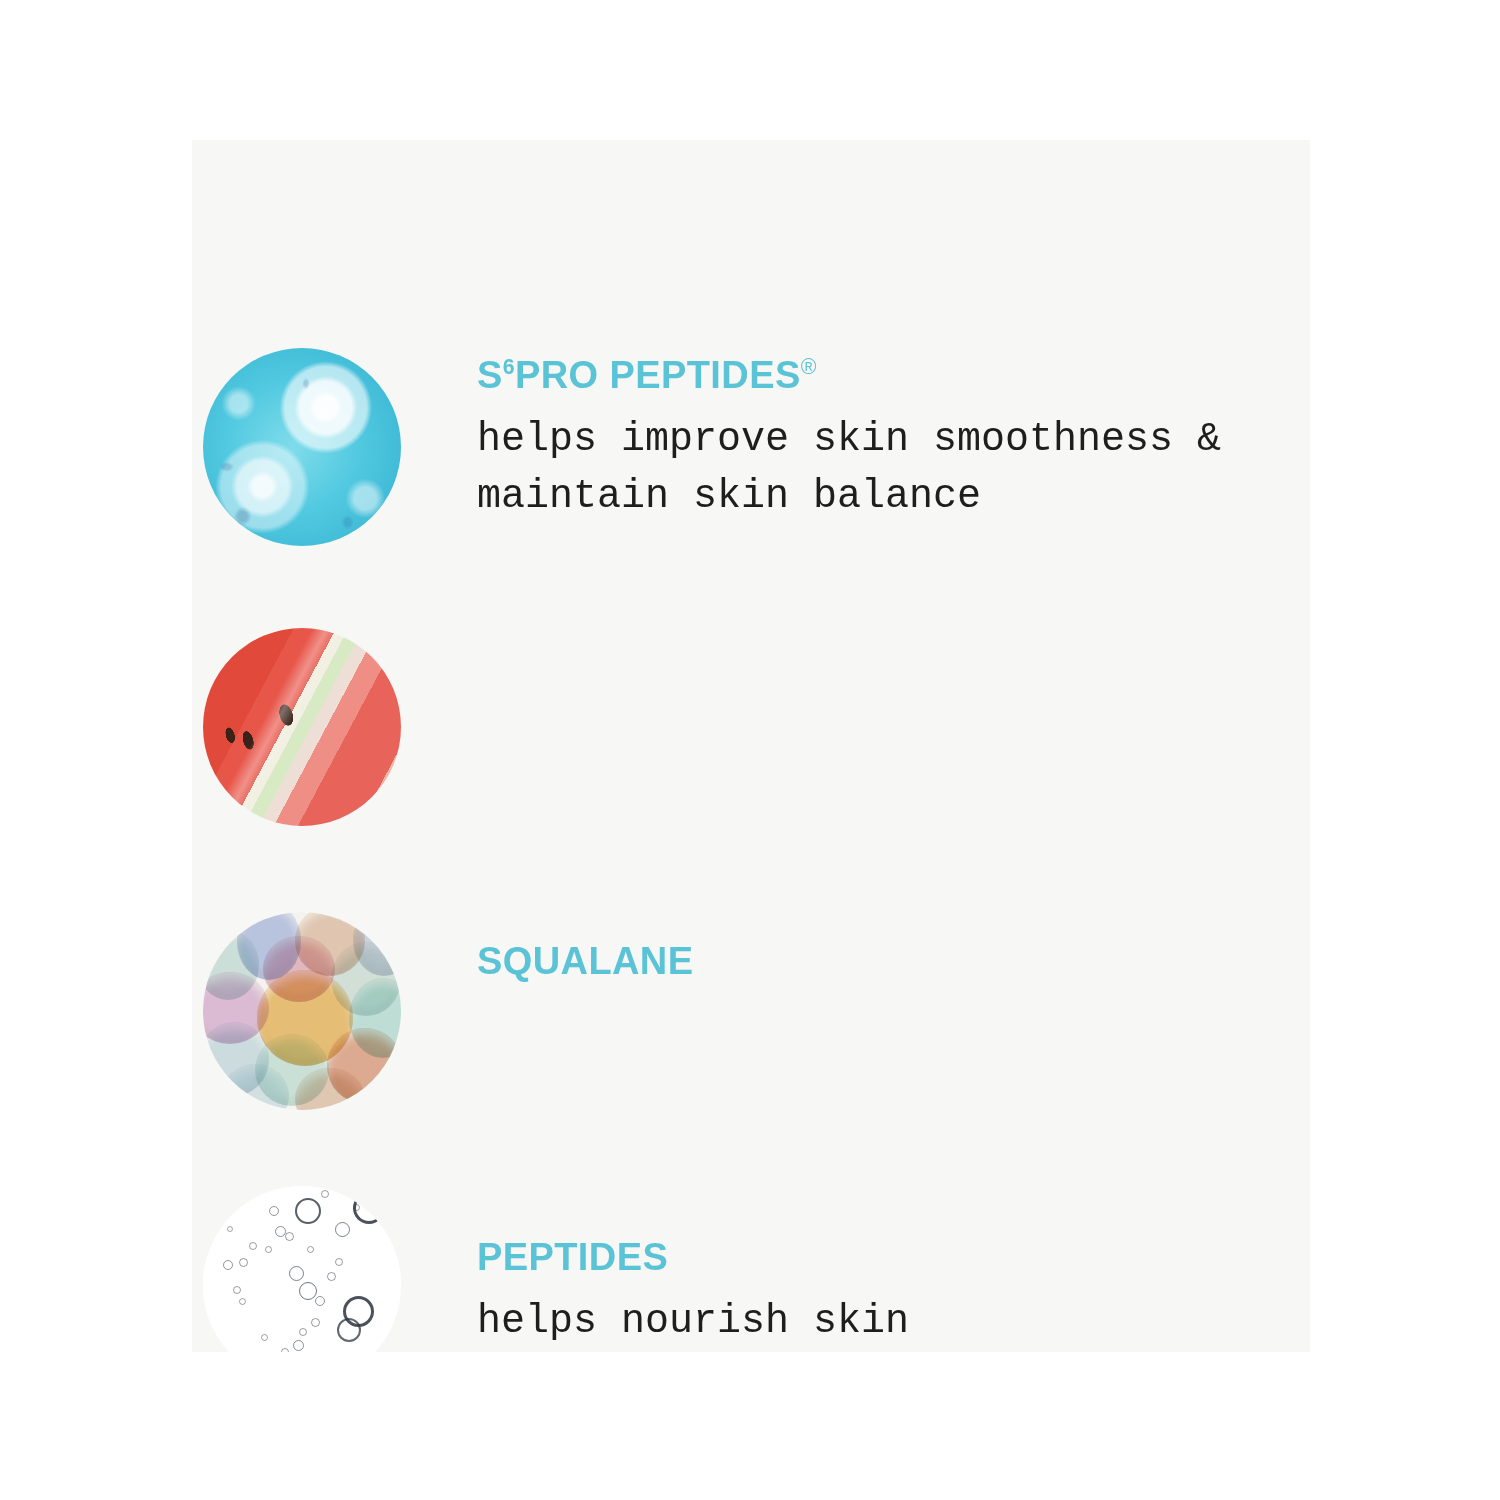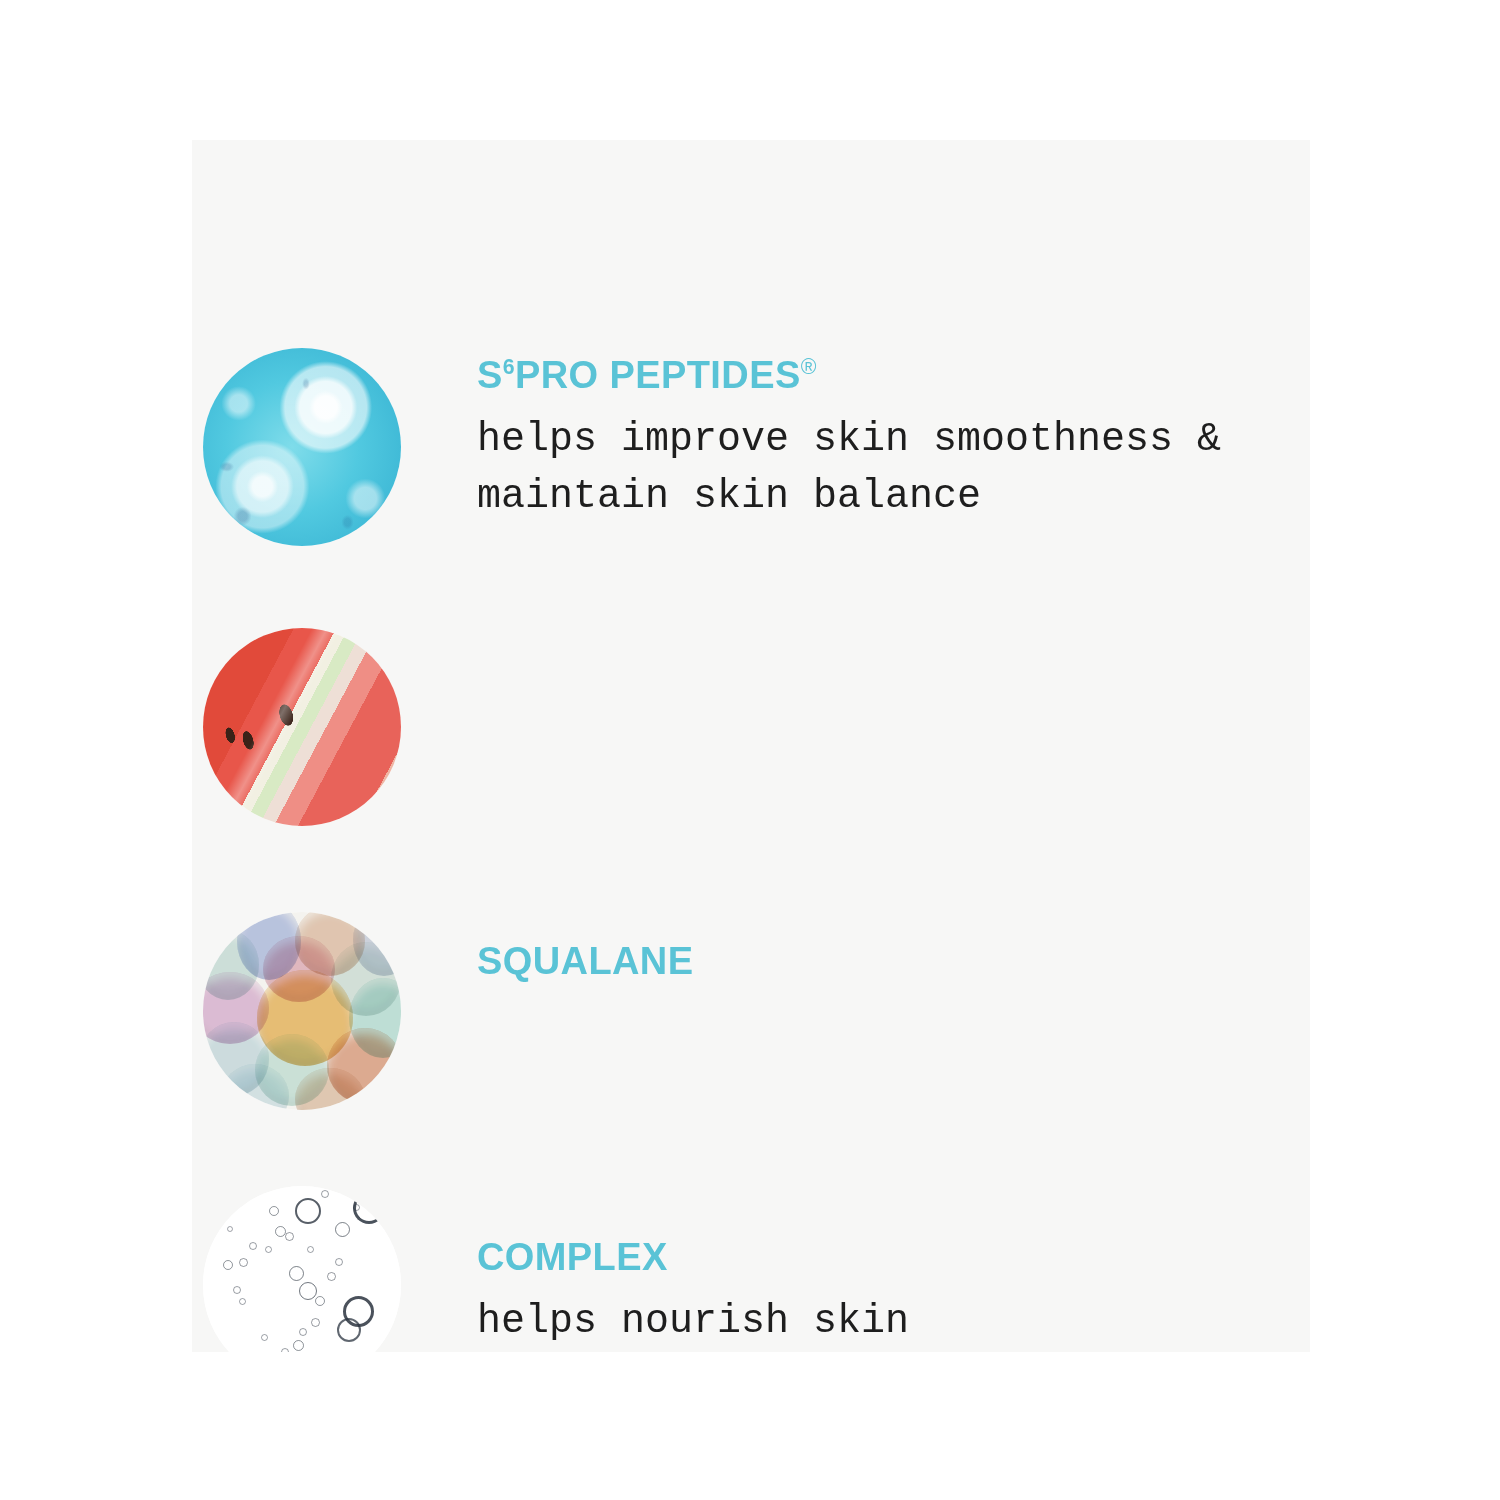--- a/index.html
+++ b/index.html
@@ -277,19 +277,19 @@
             <div class="bub" style="left: 90px; top: 154px; width: 9px; height: 9px; border-width: 1.3px; opacity: 0.53;"></div>
             <div class="bub" style="left: 78px; top: 162px; width: 6px; height: 6px; border-width: 1px; opacity: 0.47;"></div>
             <div class="bub" style="left: 24px; top: 40px; width: 4px; height: 4px; border-width: 0.9px; opacity: 0.43;"></div>
             <div class="bub" style="left: 150px; top: 18px; width: 5px; height: 5px; border-width: 1px; opacity: 0.45;"></div>
             <div class="bub" style="left: 58px; top: 148px; width: 5px; height: 5px; border-width: 1px; opacity: 0.45;"></div>
             <div class="bub" style="left: 104px; top: 60px; width: 5px; height: 5px; border-width: 1px; opacity: 0.45;"></div>
             <div class="bub" style="left: 150px; top: 6px; width: 26px; height: 26px; border-width: 3px; border-top-color: transparent; border-right-color: transparent; opacity: 0.85;"></div>
           </div>
       </div>
       <div class="ing-text">
-        <div class="ing-name">COMPLEX</div>
+        <div class="ing-name">PEPTIDES</div>
         <div class="ing-desc">helps nourish skin</div>
       </div>
     </div>
 
   </div>
 </div>
 
 </body></html>

